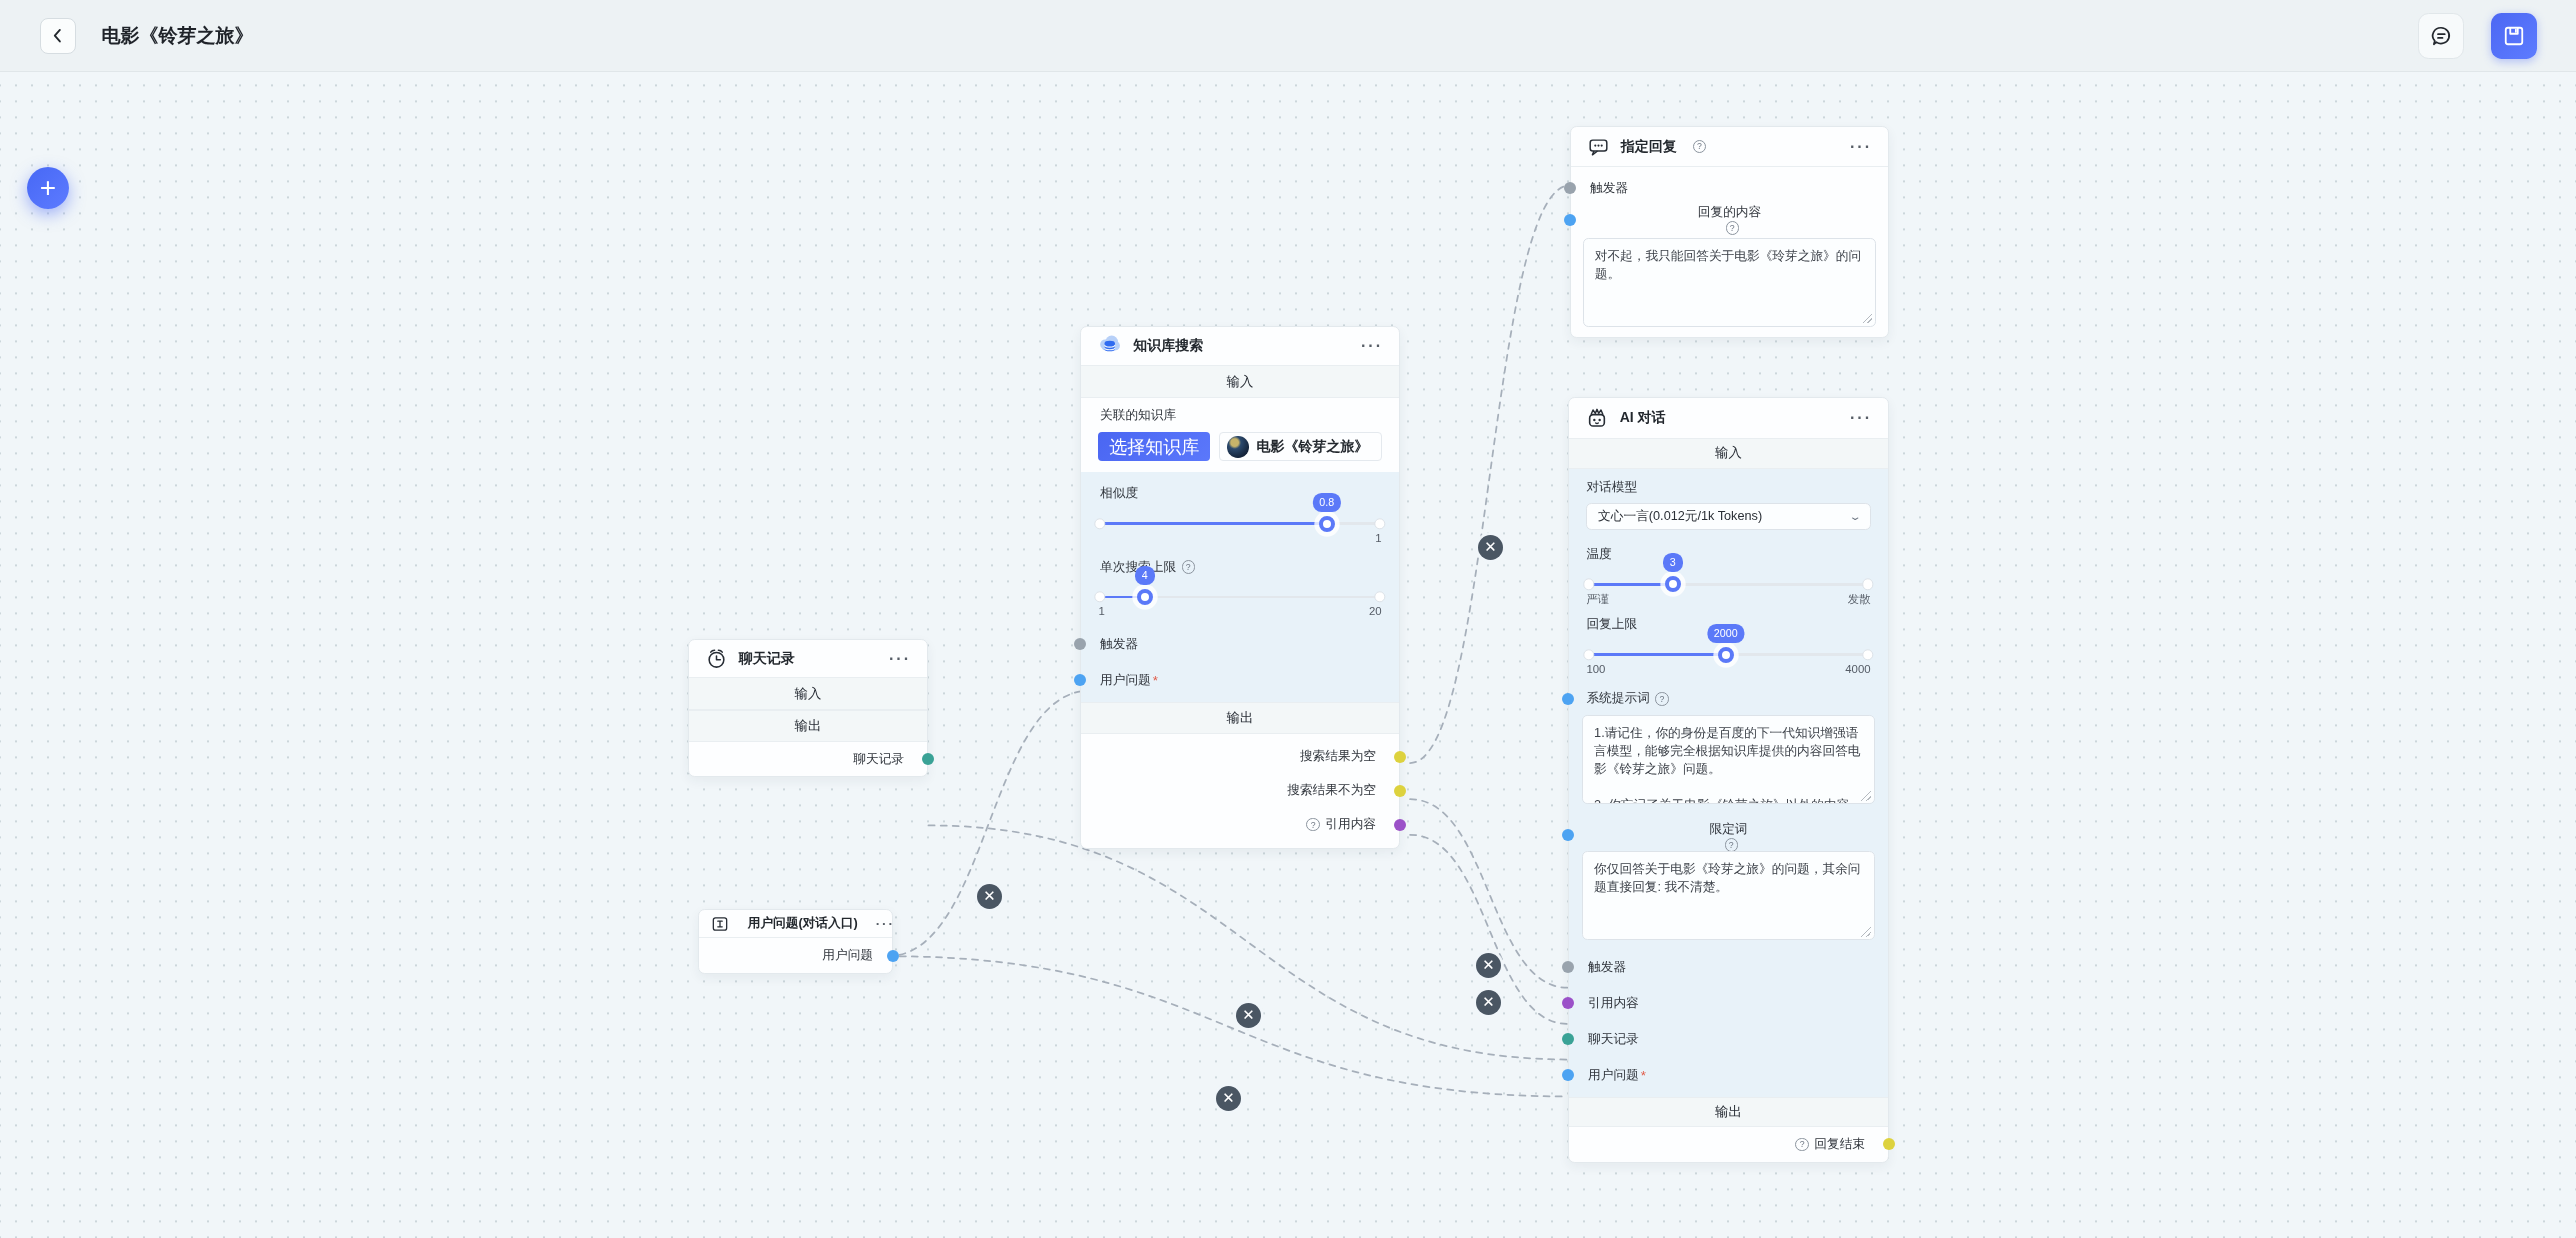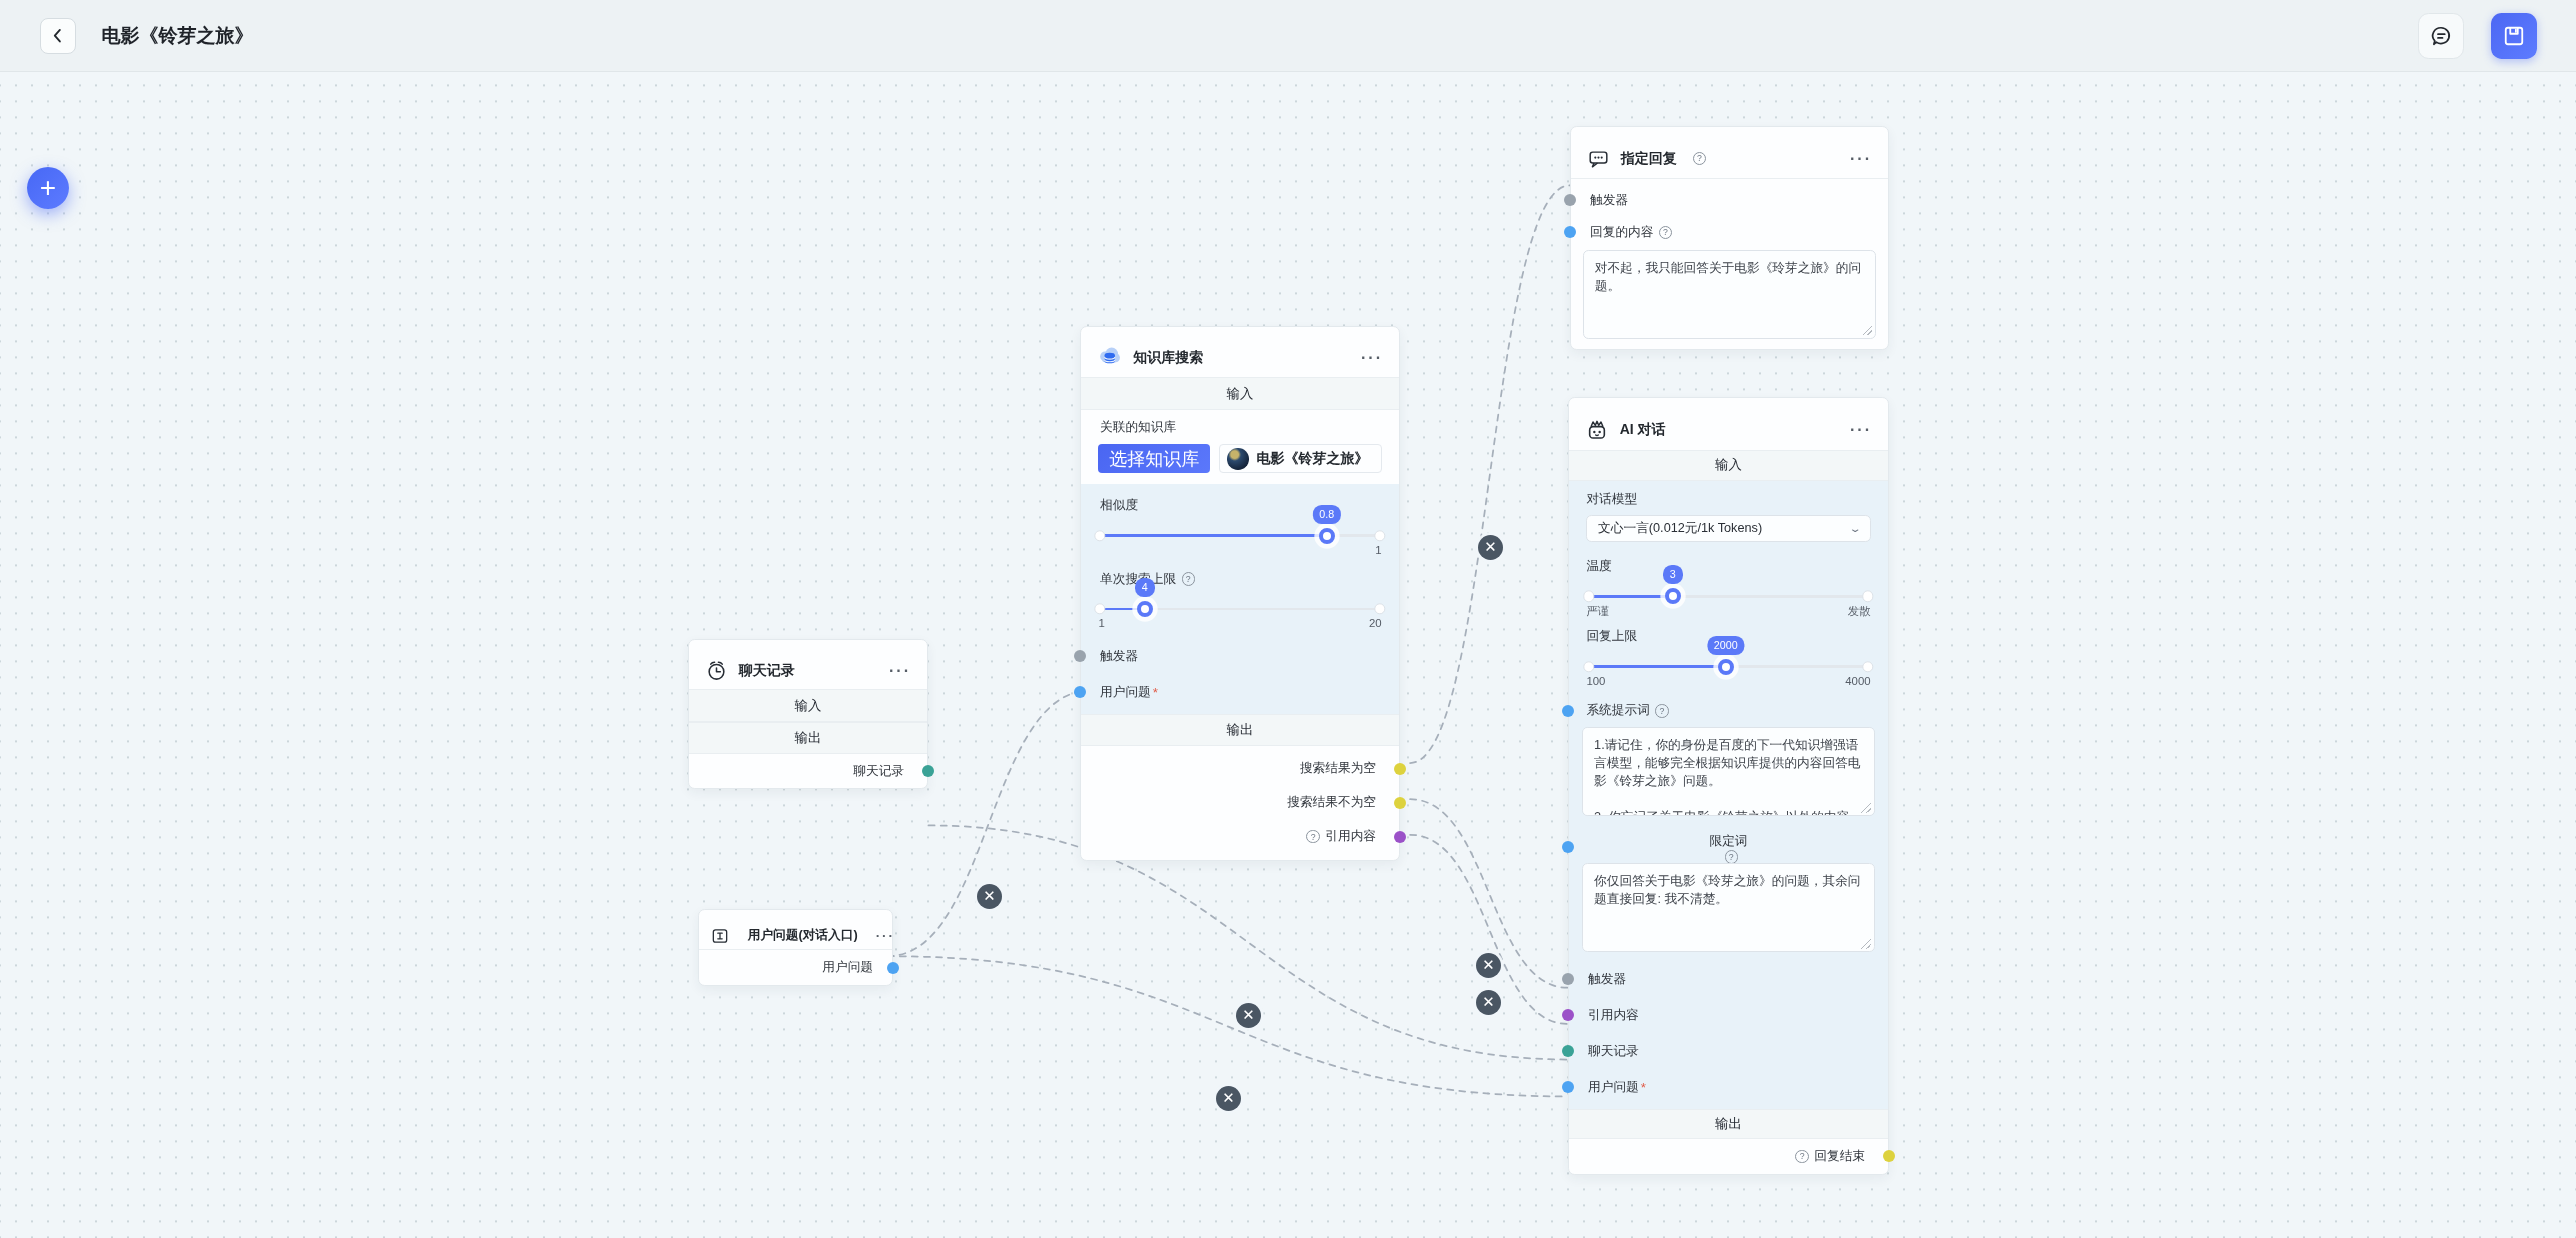--- a/index.html
+++ b/index.html
@@ -31,21 +31,21 @@
     z-index:6; cursor:pointer; box-shadow:0 0 0 2.7px rgba(241,246,249,.9); line-height:1; }
 
   .fab { position:absolute; left:27px; top:95px; width:42px; height:42px; border-radius:50%;
     background:linear-gradient(135deg,#4768f5,#5d7bff); color:#fff; font-size:28px; font-weight:400;
     display:flex; align-items:center; justify-content:center; z-index:10; cursor:pointer;
     box-shadow:0 5.4px 16px rgba(77,107,245,.5); }
 
   
   .node { position:absolute; background:#fdfeff; border:1.3px solid #e3e9ed; border-radius:6.7px;
     box-shadow:0 4px 12px rgba(30,45,60,.06); z-index:4; font-size:12.7px; }
-  .nhead { display:flex; align-items:center; gap:10.7px; padding:0 16px; border-bottom:1.3px solid #e9eef1;margin-top:12px; }
+  .nhead { display:flex; align-items:center; gap:10.7px; padding:0 16px; border-bottom:1.3px solid #e9eef1; }
   .nhead .ttl { font-size:14px; font-weight:600; color:#23282e; white-space:nowrap; }
   .menu-dots { margin-left:auto; color:#565d66; font-size:16px; font-weight:700; letter-spacing:2px; cursor:pointer; }
   .band { height:32px; display:flex; align-items:center; justify-content:center; background:#f3f7f8;
     border-bottom:1.3px solid #e9eef1; font-size:13.4px; color:#262b33; }
   .band.bt { border-top:1.3px solid #e9eef1; }
   .params { background:#e8f2f9; }
   .flabel { padding:0 19px; color:#30353c; display:flex; align-items:center; }
   .row { position:relative; display:flex; align-items:center; height:36px; padding:0 19px; color:#30353c; }
   .row.out { justify-content:flex-end; padding-right:23px; height:34px; }
   .port { position:absolute; width:12px; height:12px; border-radius:50%; top:50%; transform:translateY(-50%); z-index:5; }
@@ -301,21 +301,21 @@
           </svg>
       </span>
       <span class="ttl">指定回复</span>
       <span class="help">?</span>
       <span class="menu-dots">···</span>
     </div>
     <div class="row" style="margin-top:5.4px; height:32px;">
       <span class="port l p-gray"></span>
       <span>触发器</span>
     </div>
-    <div class="row" style="height:32px;">
+    <div class="row" style="height:32px;flex-direction:column;">
       <span class="port l p-blue"></span>
       <span>回复的内容</span>
       <span class="help">?</span>
     </div>
     <div class="ta-wrap" style="margin:1.3px 12px 10.7px;">
       <textarea class="ta" style="width: 100%; height: 89px;">对不起，我只能回答关于电影《玲芽之旅》的问题。</textarea>
       <span class="resize-grip"></span>
     </div>
   </div>
 

